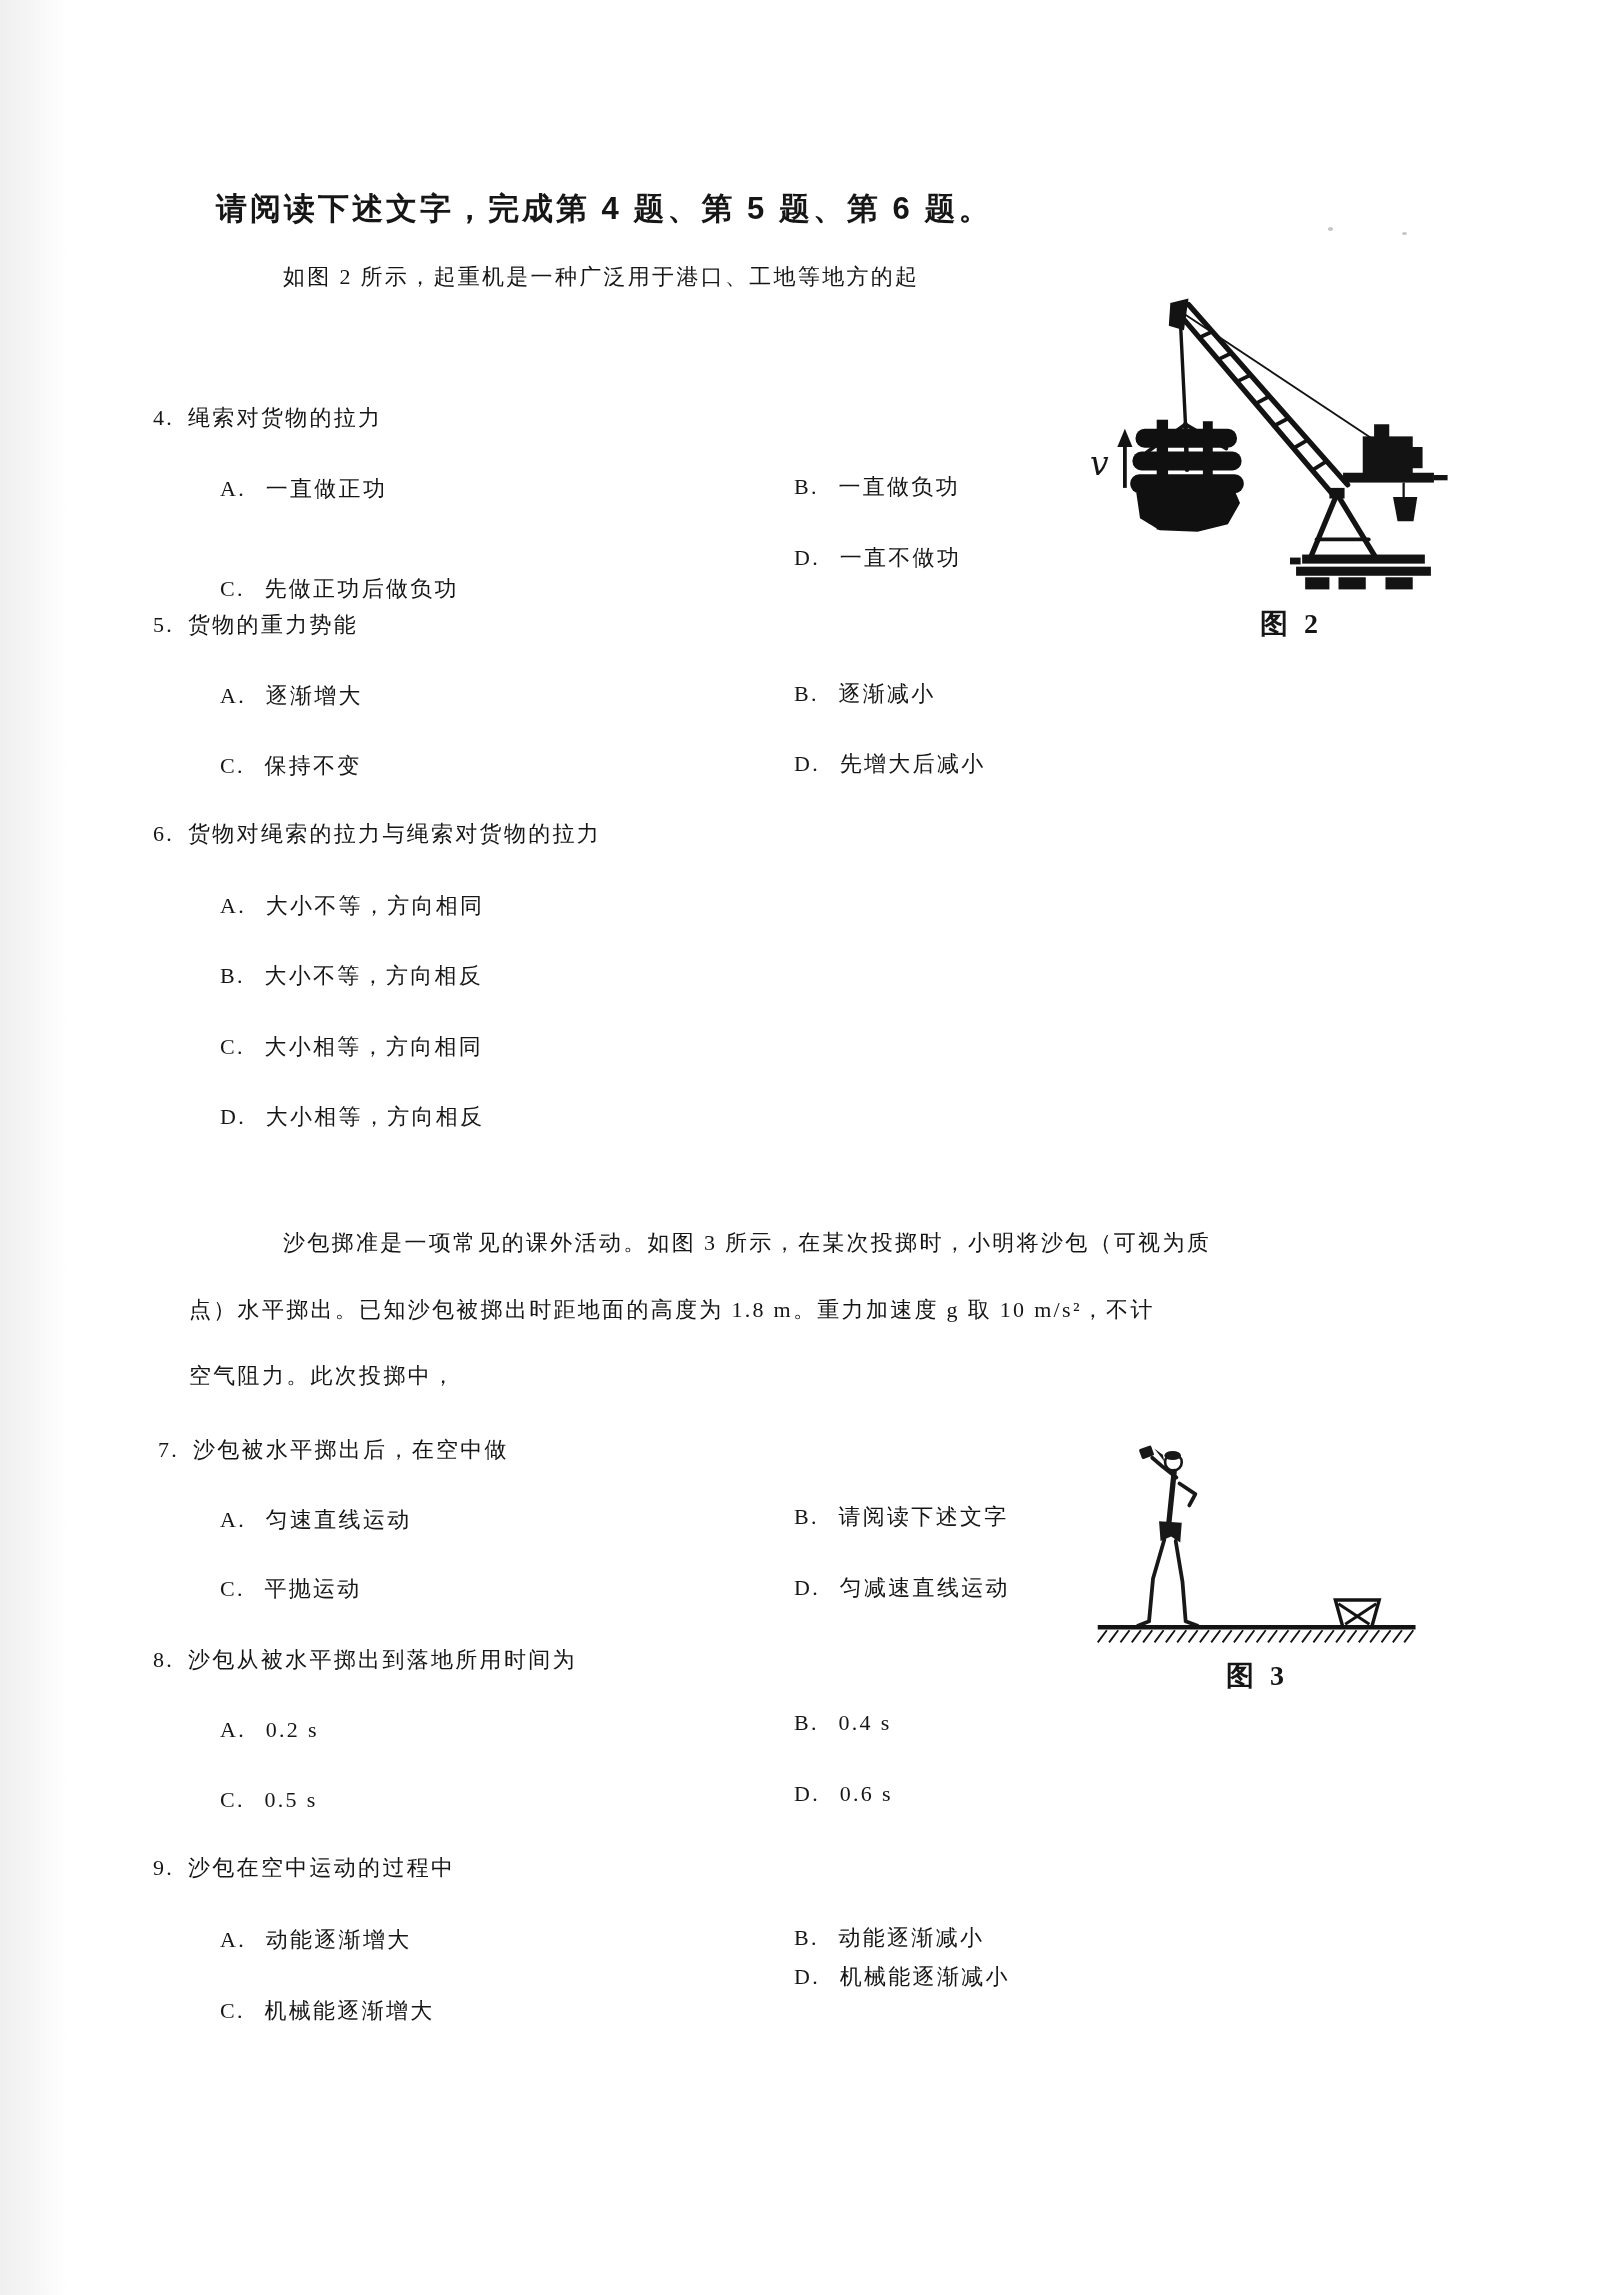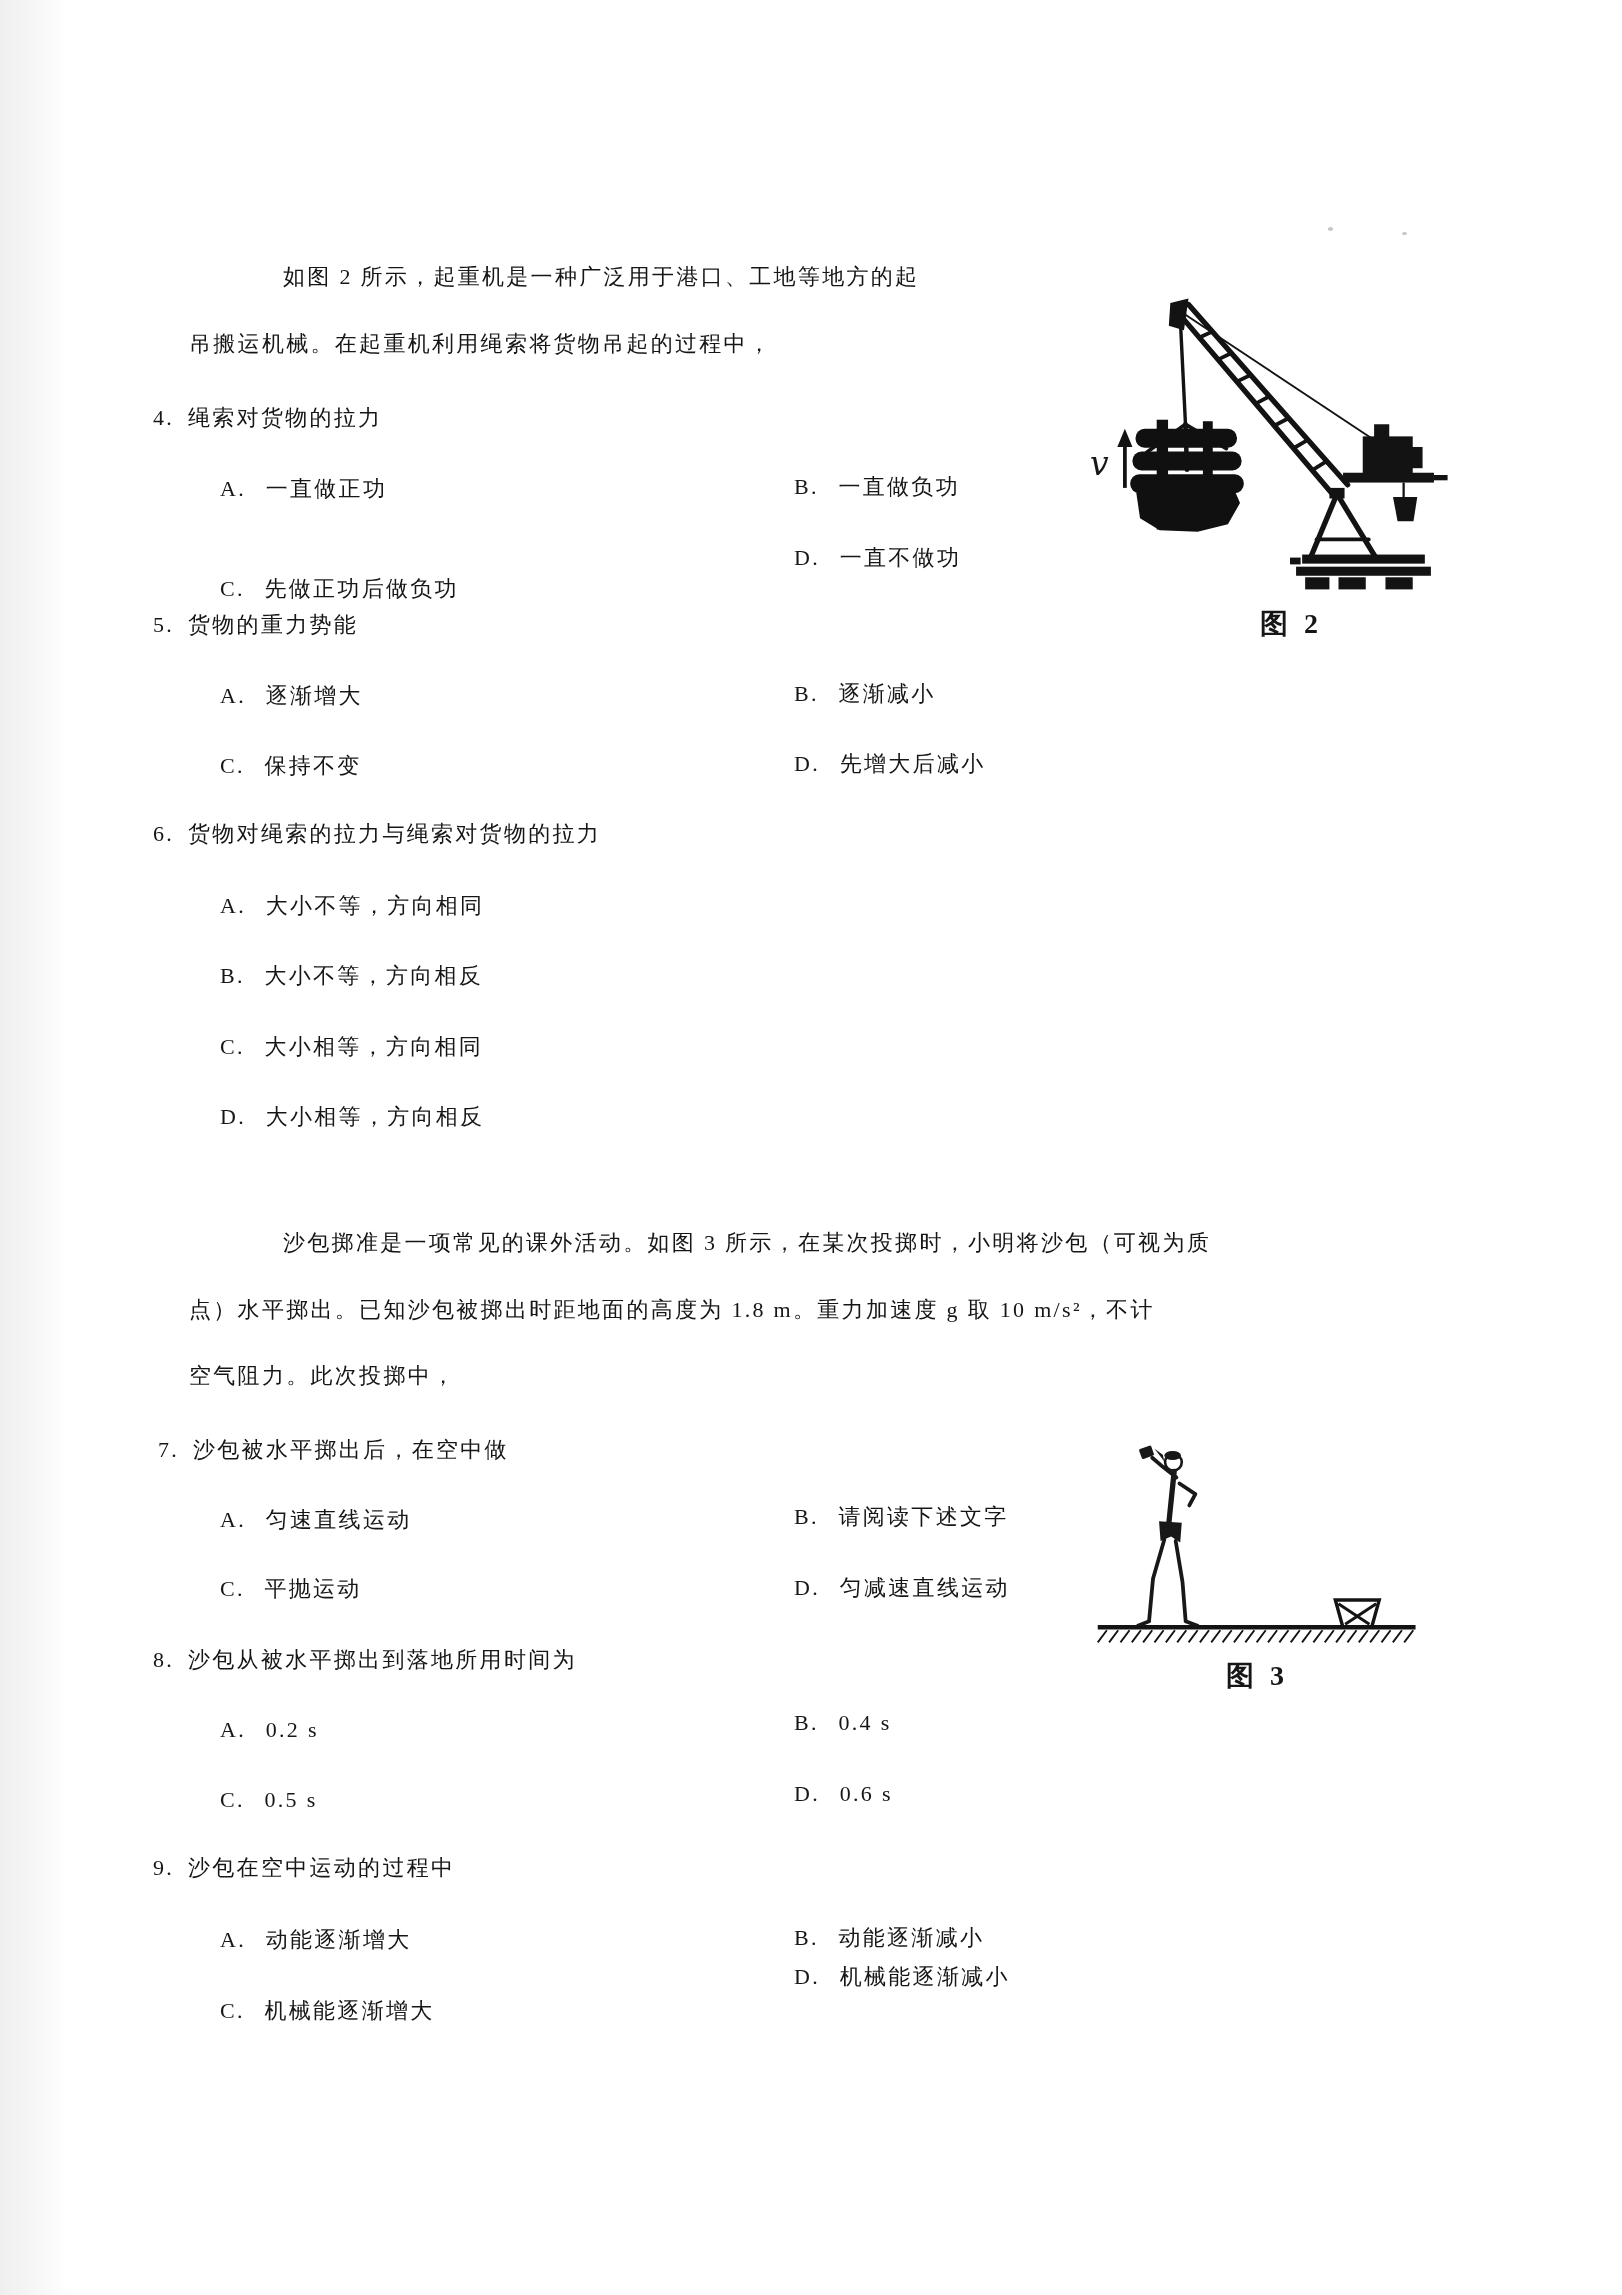--- a/index.html
+++ b/index.html
@@ -52,22 +52,22 @@
   .speck{position:absolute;background:#c6c6c6;border-radius:50%;}
 </style>
 </head>
 <body>
 
 <div class="page">
   <div class="scan-edge"></div>
   <div class="speck" style="left:1328px;top:227px;width:5.3px;height:3.8px;"></div>
   <div class="speck" style="left:1402px;top:232px;width:4.5px;height:3px;"></div>
 
+  <div class="line instr" style="left:216px;top:191px;">请阅读下述文字，完成第 4 题、第 5 题、第 6 题。</div>
   <div class="line" style="left:283px;top:264px;">如图 2 所示，起重机是一种广泛用于港口、工地等地方的起</div>
-  <div class="line" style="left:189px;top:331px;">吊搬运机械。在起重机利用绳索将货物吊起的过程中，</div>
 
   <svg class="figure-svg" style="left:1061px;top:297px;" width="455" height="303" viewBox="0 0 600 400">
     <g fill="#131313" stroke="none">
       <polygon points="144,8 168,2 162,44 142,38"></polygon>
     </g>
     <g stroke="#131313" stroke-width="7" stroke-linecap="round">
       <line x1="152" y1="18" x2="358" y2="260"></line>
       <line x1="168" y1="10" x2="378" y2="248"></line>
     </g>
     <g stroke="#131313" stroke-width="5">

